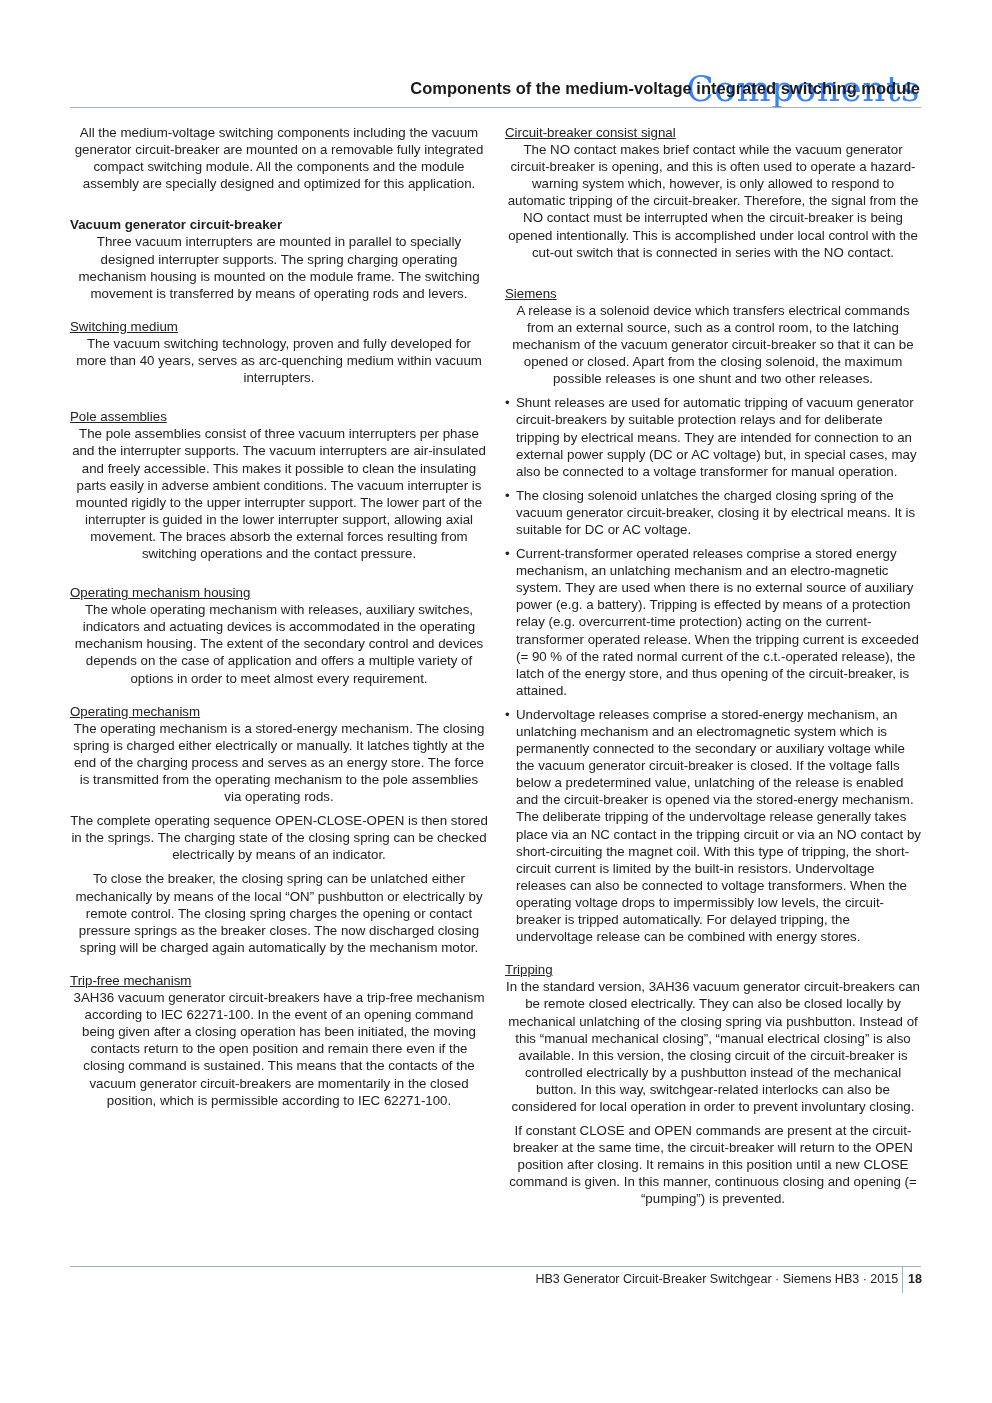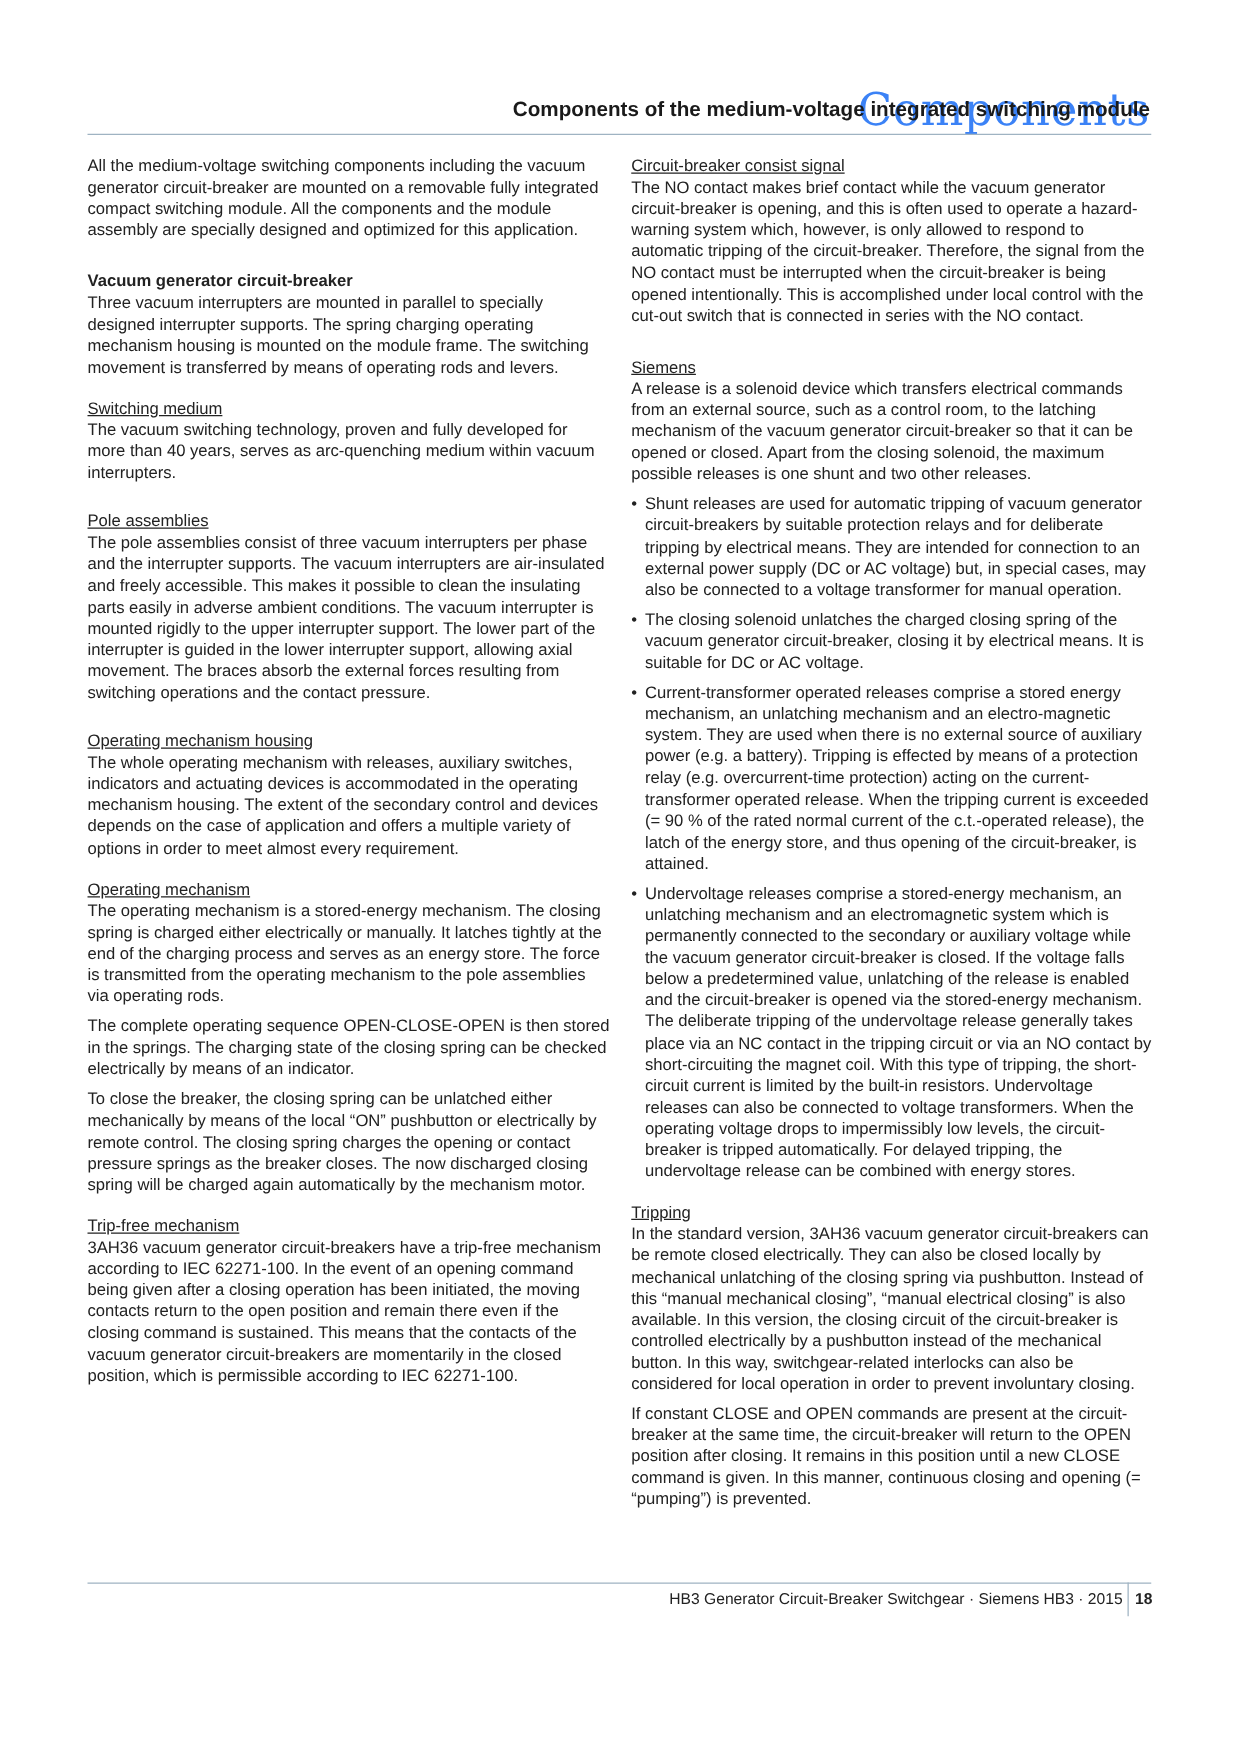--- a/index.html
+++ b/index.html
@@ -7,21 +7,21 @@
            font-family: "DejaVu Sans", sans-serif; color: #1a1a1a; }
     .title { position: absolute; right: 72px; top: 22px; font-family: "DejaVu Serif", serif;
              font-size: 36px; color: #3b82f6; letter-spacing: 0.5px; line-height: 46px; margin-top: 44px; }
     .subtitle { position: absolute; right: 72px; top: 77px; font-family: Liberation Sans, sans-serif;
                 font-weight: bold; font-size: 16.5px; color: #1a1a1a; line-height: 22px; }
     .hr-top { position: absolute; left: 70px; top: 107px; width: 851px; height: 1px; background: #9fb3c2; }
     .col { position: absolute; top: 124px; font-family: "Liberation Sans", sans-serif;
            font-size: 13.3px; line-height: 17.1px; color: #222; }
     .col.left { left: 70px; width: 418px; }
     .col.right { left: 505px; width: 416px; }
-    .col p { margin: 0 0 7px 0; }
+    .col p { margin: 0 0 7px 0; text-align: center; }
     .section { margin-bottom: 16px; }
     .h-bold { font-weight: bold; }
     .h-u { text-decoration: underline; }
     ul.bul { margin: 0; padding: 0; list-style: none; }
     ul.bul li { position: relative; padding-left: 11px; margin-bottom: 7px; }
     ul.bul li::before { content: "\2022"; position: absolute; left: 0; top: 0; }
     .hr-bottom { position: absolute; left: 70px; top: 1266px; width: 851px; height: 1px; background: #9fb3c2; }
     .footer { position: absolute; right: 70px; top: 1266px; height: 27px; display: flex; align-items: center;
               font-family: "Liberation Sans", sans-serif; font-size: 12.5px; color: #222; }
     .footer .ref { padding-right: 4px; border-right: 1px solid #9fb3c2; height: 27px; line-height: 27px; }

